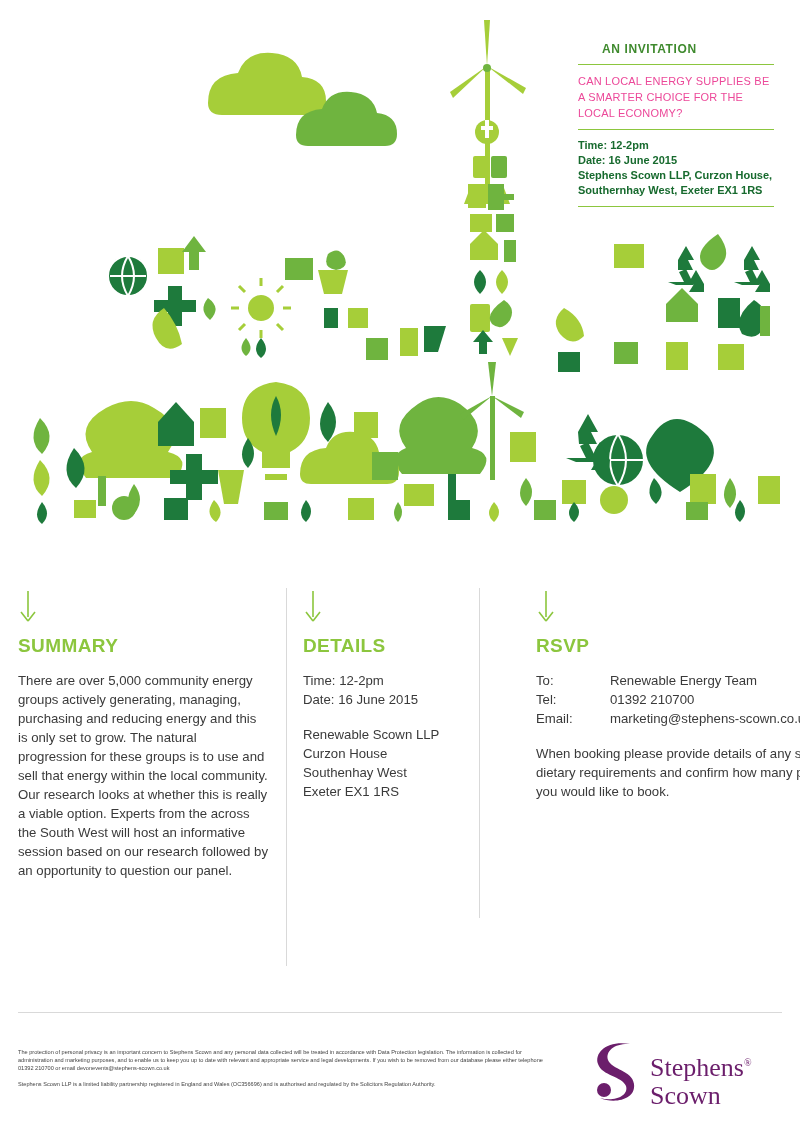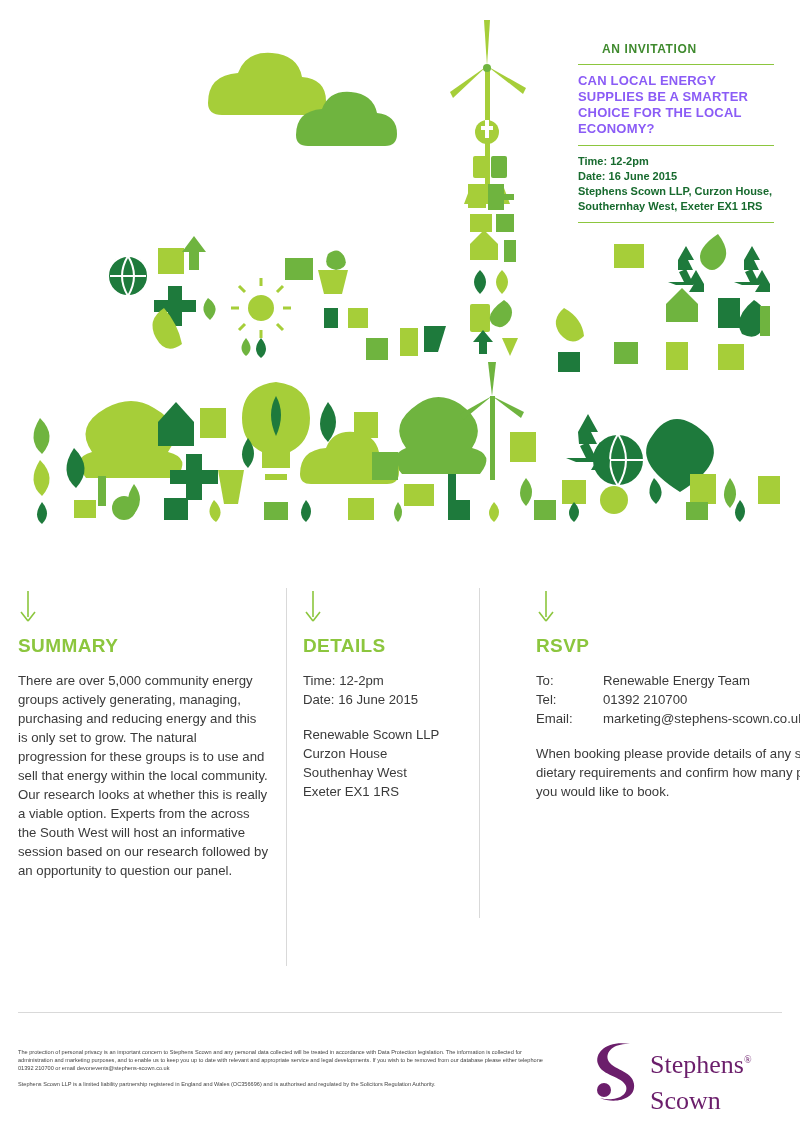--- a/index.html
+++ b/index.html
@@ -45,24 +45,24 @@
   .invite-kicker {
     font-size: 12px;
     font-weight: bold;
     letter-spacing: 0.6px;
     color: #3f8a2e;
     text-transform: uppercase;
     margin-bottom: 6px;
     margin-left: 24px;
   }
   .invite-title {
-    font-size: 13px;
+    font-size: 11px;
     line-height: 16px;
-    font-weight: bold;
-    color: #8b5cf6;
+    font-weight: normal;
+    color: #ec4899;
     text-transform: uppercase;
     letter-spacing: 0.2px;
   }
   .invite-meta {
     font-size: 11px;
     line-height: 15px;
     font-weight: bold;
     color: #176a2e;
   }
 
@@ -111,21 +111,21 @@
   .col-body p { margin: 0 0 16px 0; }
   .col-body p:last-child { margin-bottom: 0; }
 
   .rsvp-table {
     font-size: 13.2px;
     line-height: 19px;
     color: #3a3a3a;
     border-collapse: collapse;
     margin-bottom: 16px;
   }
-  .rsvp-table td { padding: 0 9px 0 0; vertical-align: top; }
+  .rsvp-table td { padding: 0 16px 0 0; vertical-align: top; }
   .rsvp-label { width: 58px; }
 
   
   .footer-rule {
     position: absolute;
     left: 18px;
     top: 1012px;
     width: 764px;
     height: 1px;
     background: #d9d9d9;
@@ -146,23 +146,23 @@
     position: absolute;
     right: 22px;
     top: 1036px;
     width: 190px;
     height: 72px;
   }
   .logo-mark { position: absolute; left: 0; top: 2px; }
   .logo-words {
     position: absolute;
     left: 62px;
-    top: 6px;
+    top: 13px;
     color: #6b1e6b;
-    line-height: 36px;
+    line-height: 28px;
     font-size: 26px;
     font-family: "Liberation Serif", serif;
   }
   .logo-words .reg {
     font-size: 10px;
     vertical-align: super;
   }
 </style>
 </head>
 <body>

